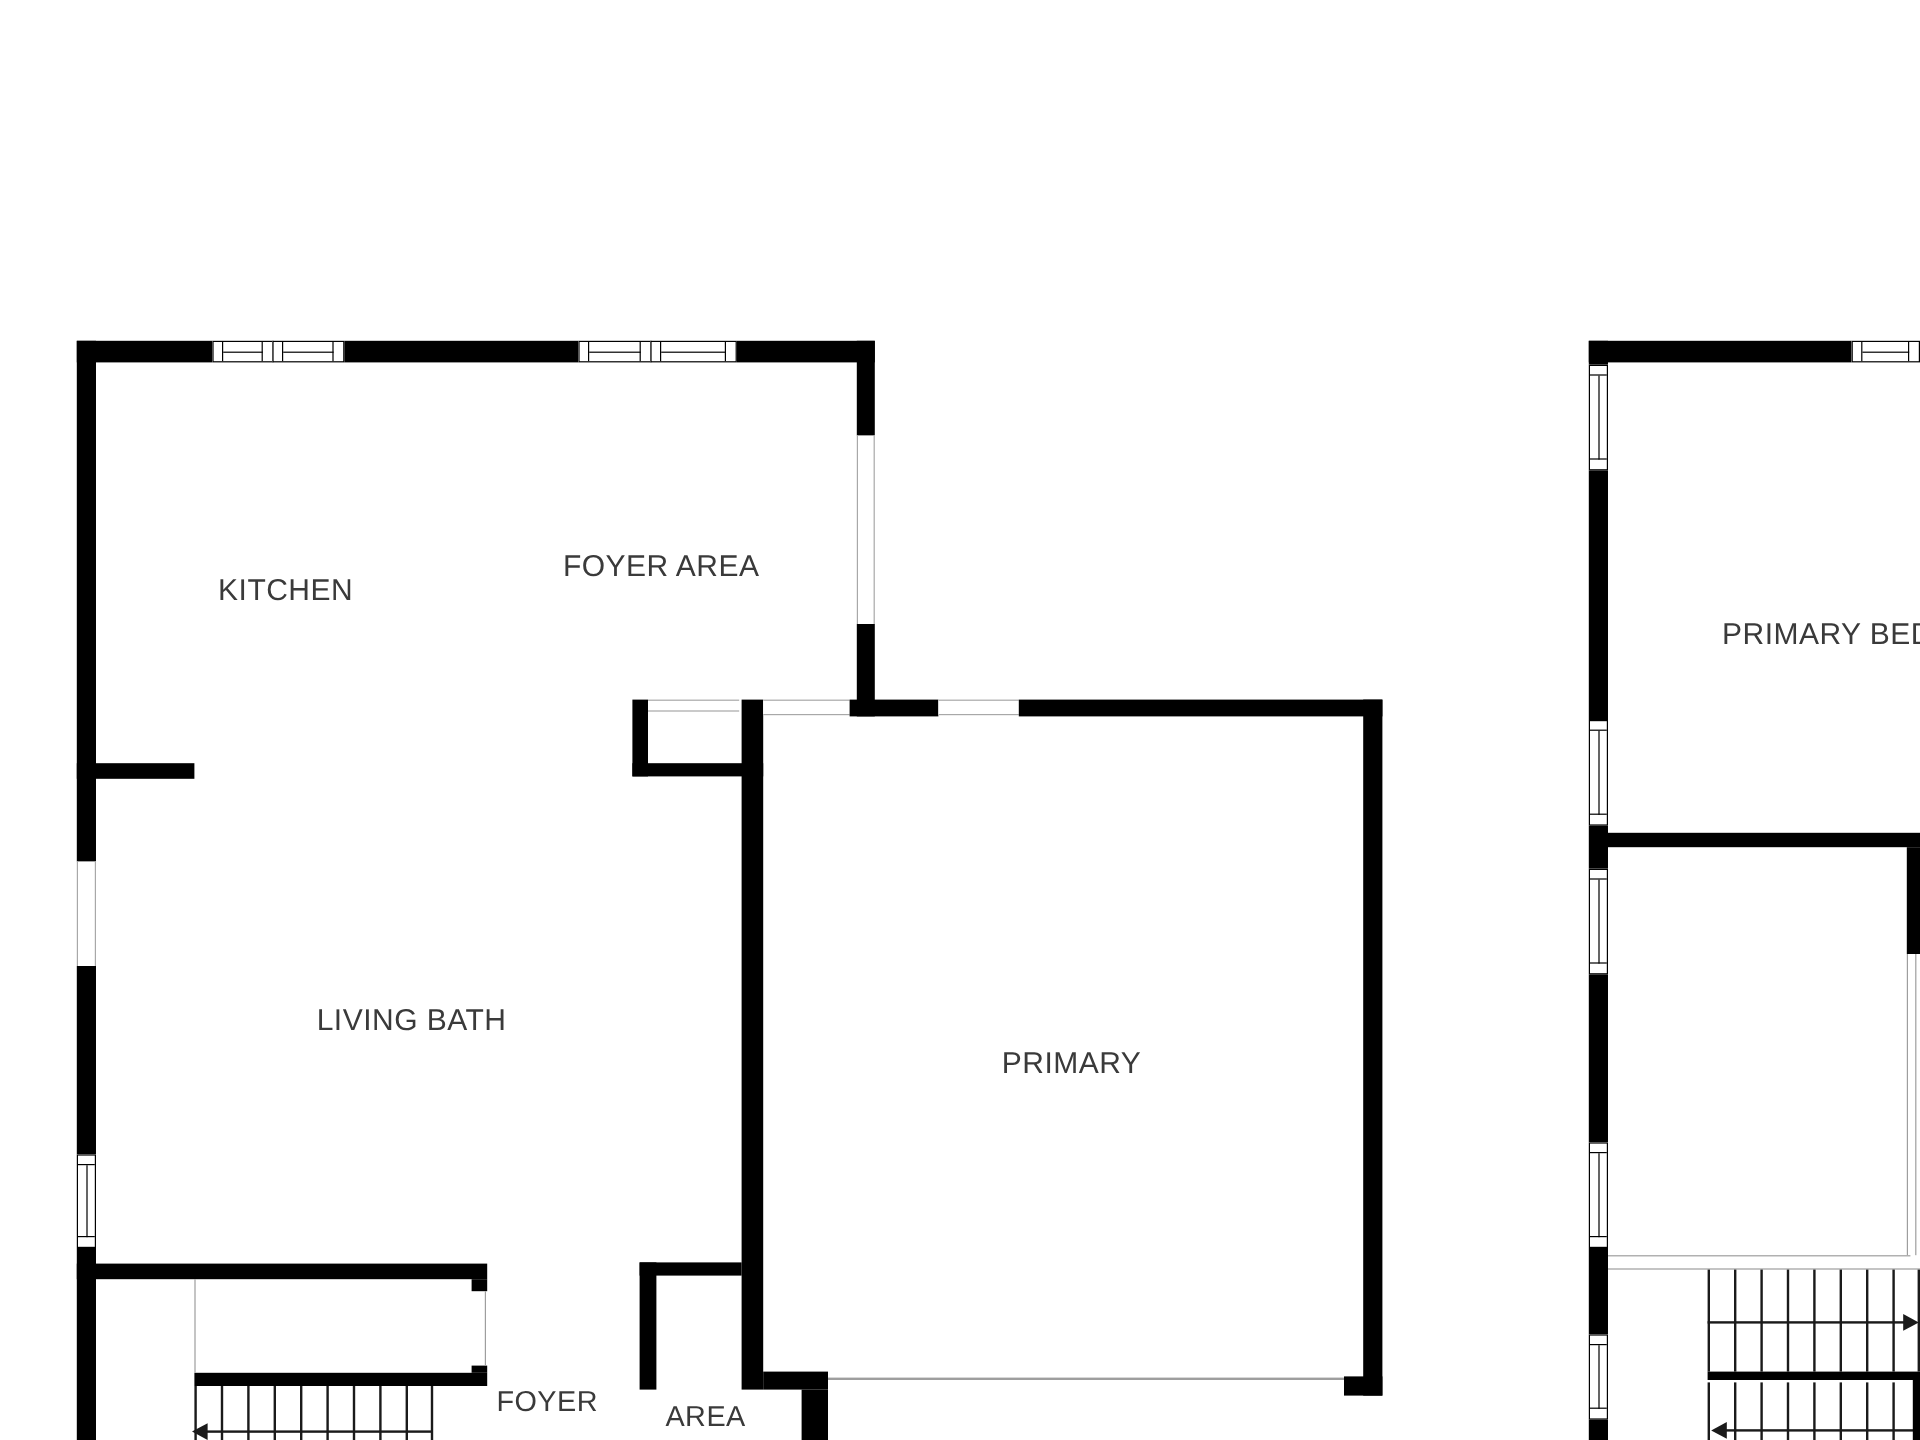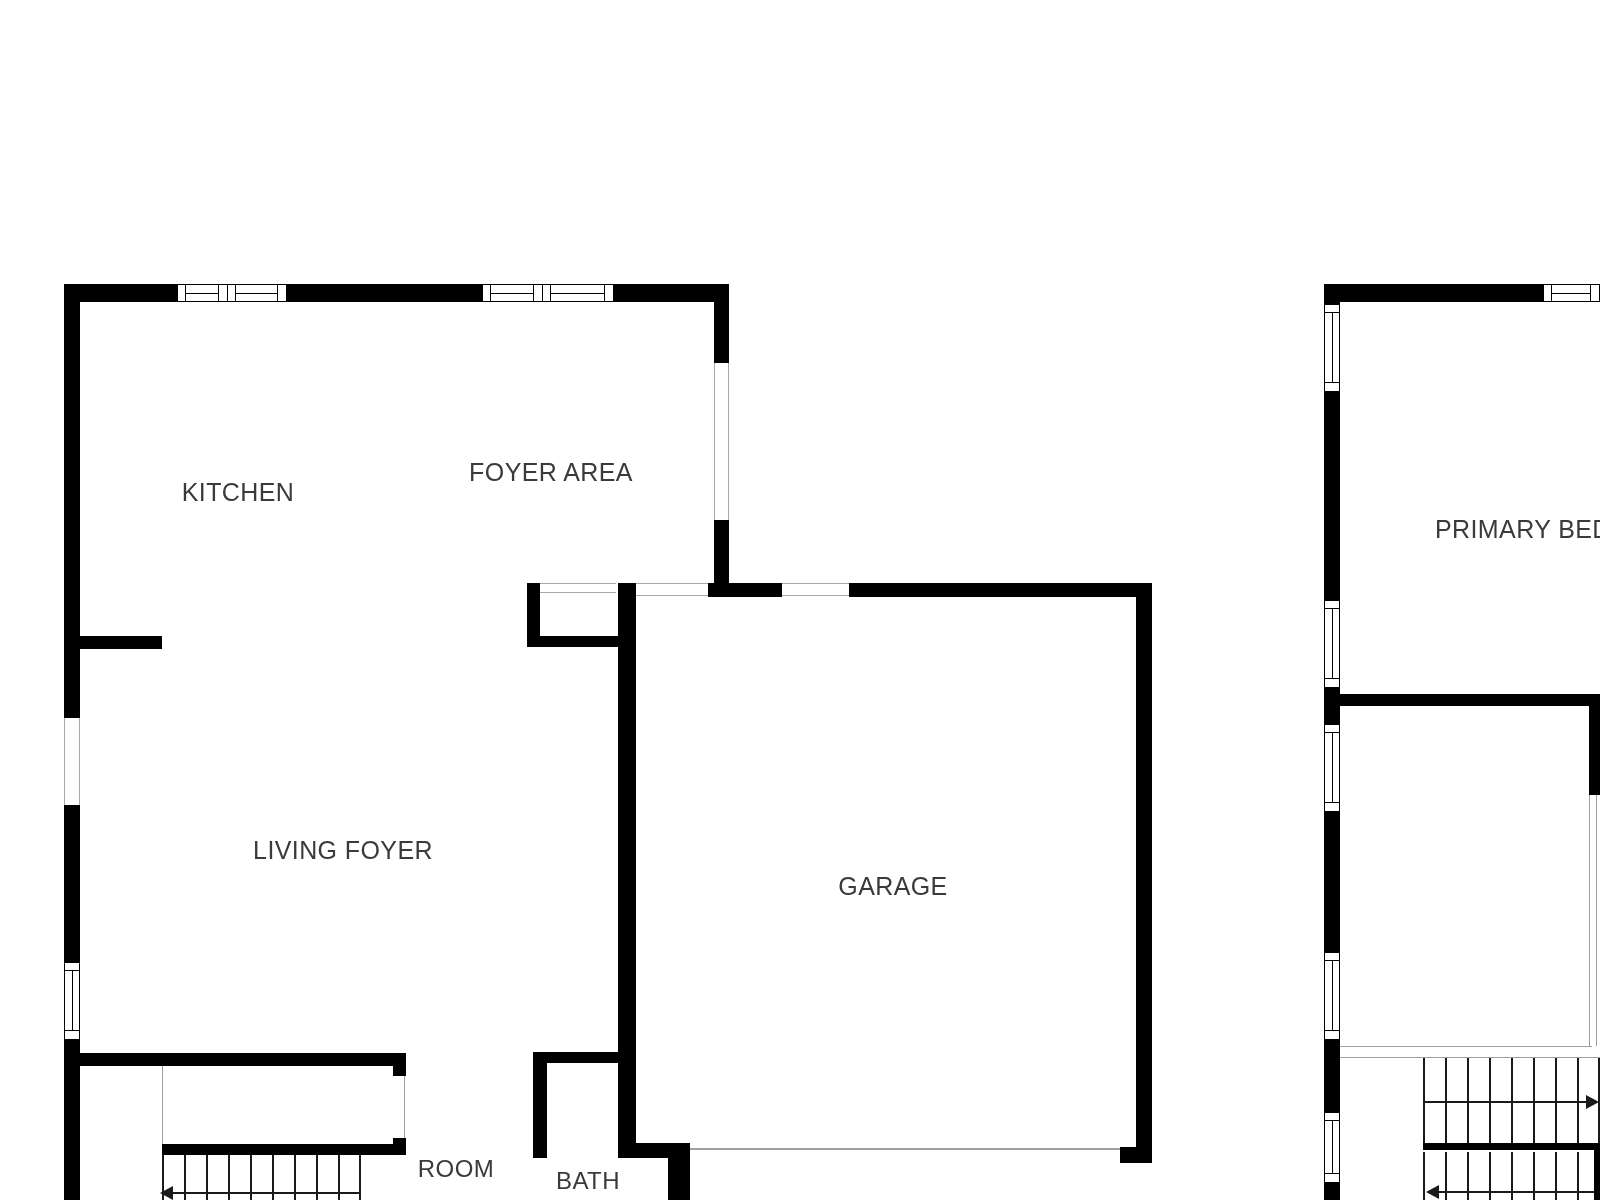--- a/index.html
+++ b/index.html
@@ -149,19 +149,19 @@
     <div class="tread" style="left:1533px;top:1152px;height:48px;"></div>
     <div class="tread" style="left:1555px;top:1152px;height:48px;"></div>
     <div class="tread" style="left:1577px;top:1152px;height:48px;"></div>
     <div class="arrow-line" style="left:1437px;top:1191px;width:163px;"></div>
     <div class="arrow-head-left" style="left:1426px;top:1185px;"></div>
     <div class="wall" style="left:1594px;top:1150px;width:6px;height:50px;"></div>
   </div>
 
   <div class="room-label" style="left:138px;top:477px;width:200px;">KITCHEN</div>
   <div class="room-label" style="left:451px;top:457px;width:200px;">FOYER AREA</div>
-  <div class="room-label" style="left:243px;top:835px;width:200px;">LIVING FOYER</div>
-  <div class="room-label" style="left:793px;top:871px;width:200px;">GARAGE</div>
-  <div class="room-label small" style="left:396px;top:1155px;width:120px;">ROOM</div>
-  <div class="room-label small" style="left:528px;top:1167px;width:120px;">BATH</div>
+  <div class="room-label" style="left:243px;top:835px;width:200px;">LIVING BATH</div>
+  <div class="room-label" style="left:793px;top:871px;width:200px;">PRIMARY</div>
+  <div class="room-label small" style="left:396px;top:1155px;width:120px;">FOYER</div>
+  <div class="room-label small" style="left:528px;top:1167px;width:120px;">AREA</div>
   <div class="room-label" style="left:1435px;top:514px;text-align:left;">PRIMARY BEDROOM</div>
 
 </div>
 
 </body></html>

